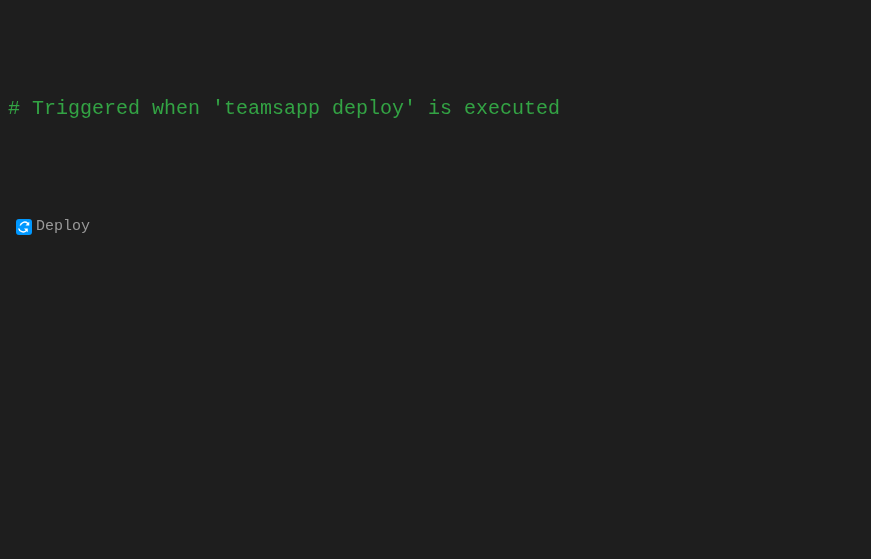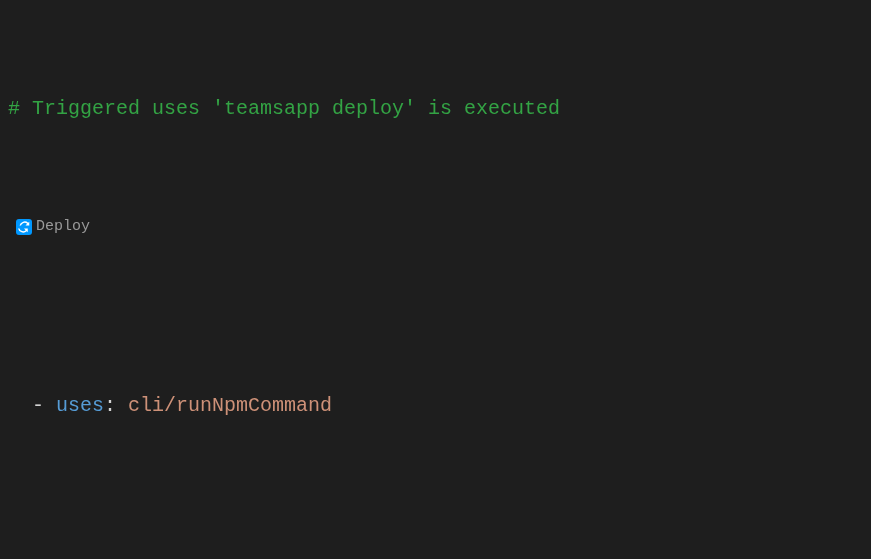--- a/index.html
+++ b/index.html
@@ -47,34 +47,33 @@
     width: 12px;
     height: 12px;
     fill: #fff;
   }
 </style>
 </head>
 <body>
 
 <div class="editor">
 
-  <span class="line"><span class="comment"># Triggered uses 'teamsapp deploy' is executed</span></span>
+  <span class="line"><span class="comment"># Triggered when 'teamsapp deploy' is executed</span></span>
 
   <span class="codelens">
     <span class="ico">
       <svg viewBox="0 0 16 16">
           <path d="M13.6 2.4A7 7 0 0 0 2 6h2a5 5 0 0 1 8.2-2.2L10 6h5V1l-1.4 1.4zM2 10a5 5 0 0 0 8.2 2.2L8 10h5v5l-1.4-1.4A7 7 0 0 1 0 10h2z"></path>
         </svg>
     </span>
     <span>Deploy</span>
   </span>
 
 
   
-  <span class="line">  <span class="dash">-</span> <span class="key">uses</span>: <span class="string">cli/runNpmCommand</span></span>
   
   
   
 
   
   
   
   
   
 

